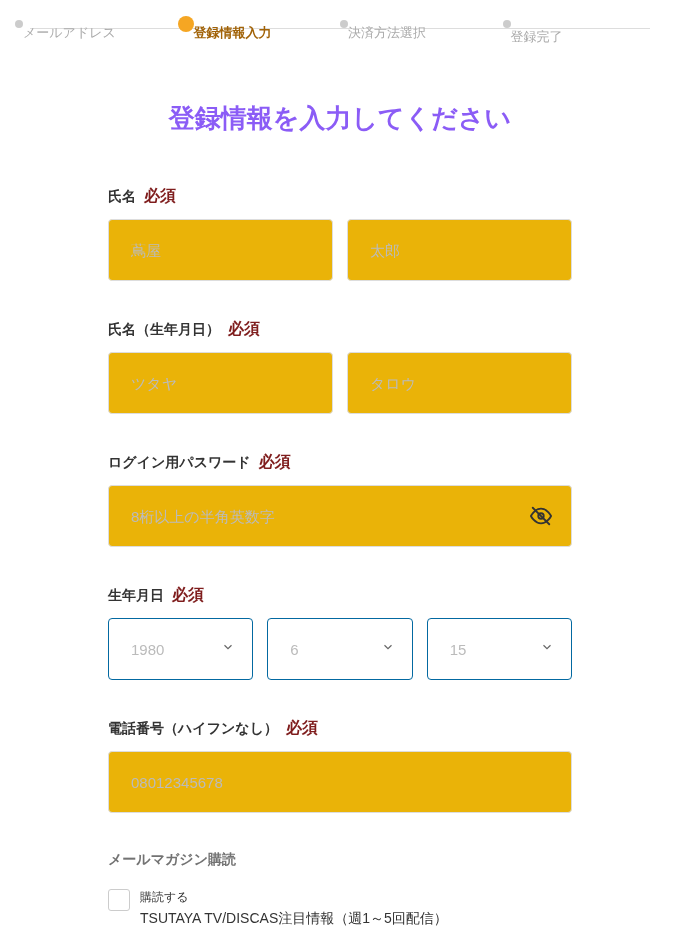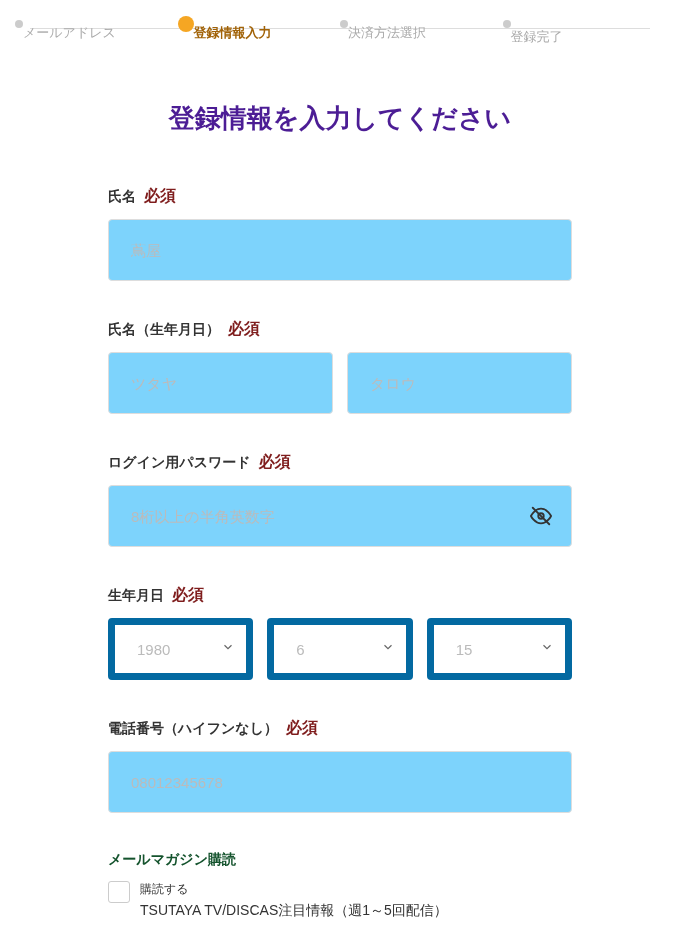--- a/index.html
+++ b/index.html
@@ -57,21 +57,21 @@
       font-weight: 500;
     }
     .step.active .step-label {
       color: #a16207;
       font-weight: 600;
     }
     .page-title {
       text-align: center;
       font-size: 26px;
       font-weight: 700;
-      color: #4c1d95;
+      color: #8b5cf6;
       margin: 55px 0 50px;
     }
     .form {
       padding: 0 108px;
     }
     .form-group {
       margin-bottom: 38px;
     }
     .form-label {
       font-size: 14px;
@@ -95,21 +95,21 @@
       flex: 1;
     }
     .text-input {
       width: 100%;
       height: 62px;
       border: 1px solid #ddd;
       border-radius: 4px;
       padding: 0 22px;
       font-size: 15px;
       color: #333;
-      background: #7dd3fc;
+      background: #eab308;
     }
     .text-input::placeholder {
       color: #bbb;
     }
     .password-wrapper {
       position: relative;
     }
     .password-toggle {
       position: absolute;
       right: 20px;
@@ -123,21 +123,21 @@
       display: flex;
       gap: 14px;
     }
     .select-wrapper {
       flex: 1;
       position: relative;
     }
     .select {
       width: 100%;
       height: 62px;
-      border: 7px solid #0369a1;
+      border: 1px solid #0369a1;
       border-radius: 4px;
       padding: 0 22px;
       font-size: 15px;
       color: #bbb;
       background: #fff;
       appearance: none;
       cursor: pointer;
     }
     .select-arrow {
       position: absolute;
@@ -170,22 +170,22 @@
       color: #333;
     }
     .checkbox-sublabel {
       font-size: 14px;
       color: #333;
       margin-top: 4px;
     }
     .section-label {
       font-size: 14px;
       font-weight: 600;
-      color: #14532d;
-      margin-bottom: 12px;
+      color: #737373;
+      margin-bottom: 20px;
       font-family: Liberation Serif, serif;
     }
   </style>
 </head>
 <body>
 
 <div class="stepper">
   <div class="stepper-line"></div>
   <div class="step">
     <div class="step-dot"></div>
@@ -209,20 +209,21 @@
 
 <div class="form">
 
   <div class="form-group">
     <div class="form-label">
       <span>氏名</span>
       <span class="required">必須</span>
     </div>
     <div class="input-row">
       <input type="text" class="text-input" placeholder="蔦屋" style="">
+      <input type="text" class="text-input" placeholder="太郎" style="">
     </div>
   </div>
 
   <div class="form-group">
     <div class="form-label">
       <span>氏名（生年月日）</span>
       <span class="required">必須</span>
     </div>
     <div class="input-row">
       <input type="text" class="text-input" placeholder="ツタヤ" style="">

